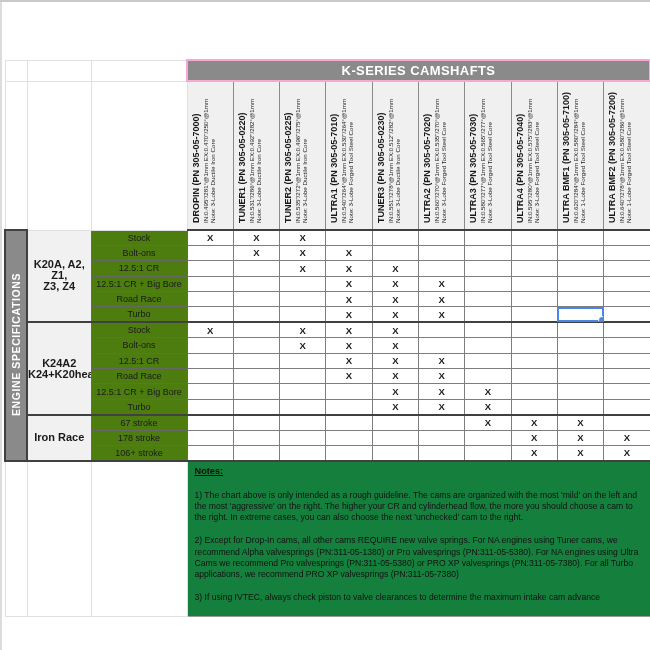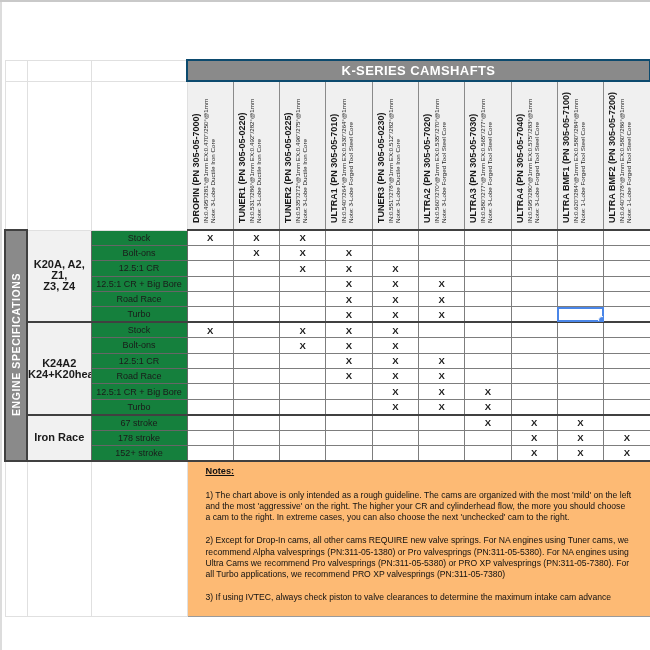--- a/index.html
+++ b/index.html
@@ -4,50 +4,50 @@
 <style>
   html,body{margin:0;padding:0;}
   body{width:650px;height:650px;background:#fff;font-family:"Liberation Sans","DejaVu Sans",sans-serif;color:#1a1a1a;}
   .page{position:relative;width:650px;height:650px;background:#fff;overflow:hidden;
         box-shadow:inset 0 2px 0 #c9c9c9, inset 2px 0 0 #dcdcdc;}
   table{position:absolute;left:4px;top:59px;width:645px;border-collapse:collapse;table-layout:fixed;border:1px solid #9a9a9a;}
   td{padding:0;overflow:hidden;}
   
   td.blank{background:#fff;border:1px solid #e0e0e0;}
   
-  td.titlebar{background:#8a8a8a;border:2px solid #0c4a6e;color:#fff;font-weight:bold;
+  td.titlebar{background:#8a8a8a;border:2px solid #f9a8d4;color:#fff;font-weight:bold;
               font-size:13px;text-align:center;letter-spacing:.4px;height:19px;}
   
   td.hdr{background:#f0f0f0;border:1px solid #8a8a8a;border-bottom:2px solid #404040;position:relative;height:147px;}
   td.hdr .rot{position:absolute;left:1px;top:0;width:144px;height:44px;transform:rotate(-90deg) translateX(-144px);
               transform-origin:0 0;box-sizing:border-box;padding:2px 1px 0 3px;text-align:left;}
   .cname{font-size:9px;font-weight:bold;line-height:10.5px;white-space:nowrap;}
   .cspec{font-size:6.2px;line-height:7.6px;white-space:nowrap;color:#222;}
   .cnote{font-size:6.2px;line-height:7.6px;white-space:nowrap;color:#222;}
   
   td.strip{background:#8a8a8a;border:2px solid #404040;position:relative;width:22px;}
   td.strip .striprot{position:absolute;left:0;top:0;width:227px;height:20px;transform:rotate(-90deg) translateX(-227px);
               transform-origin:0 0;color:#fff;font-weight:bold;font-size:10.5px;letter-spacing:.6px;
               line-height:20px;text-align:center;white-space:nowrap;}
   
   td.grp{background:#f1f1f1;border:1px solid #666;font-weight:bold;font-size:11px;text-align:center;
          white-space:pre-line;line-height:11px;}
-  td.rlabel{background:#15803d;border:1px solid #666;font-size:9px;text-align:center;white-space:nowrap;}
+  td.rlabel{background:#4d7c0f;border:1px solid #666;font-size:9px;text-align:center;white-space:nowrap;}
   
   tr.datarow{height:15.4px;}
   td.dcell{background:#fff;border:1px solid #7d7d7d;text-align:center;font-weight:bold;font-size:9.5px;line-height:1;}
   td.gt{border-top:2px solid #404040;}
   
   td.sel{outline:2px solid #4a86e8;outline-offset:-2px;position:relative;}
   td.sel .handle{position:absolute;right:-3px;bottom:-3px;width:6px;height:6px;border-radius:50%;
                  background:#4a86e8;border:1px solid #fff;}
   
   tr.notesrow{height:132px;}
-  td.notes{background:#fdba74;border:1px solid #9a9a9a;border-top:2px solid #404040;vertical-align:top;
-           padding:4px 18px;font-size:8.6px;line-height:1.3;color:#111;}
+  td.notes{background:#15803d;border:1px solid #9a9a9a;border-top:2px solid #404040;vertical-align:top;
+           padding:4px 7px;font-size:8.6px;line-height:1.3;color:#111;}
   td.blanknotes{background:#fff;border:1px solid #e0e0e0;border-top:2px solid #404040;}
   .notes-heading{font-weight:bold;text-decoration:underline;font-size:9.2px;margin:0 0 9px 0;}
   .note-item{margin:12px 0 9px 0;}
 </style>
 </head>
 <body>
 
 <div class="page">
   <table id="cam-table">
     <colgroup>
@@ -334,21 +334,21 @@
           <td class="dcell"></td>
           <td class="dcell"></td>
           <td class="dcell"></td>
           <td class="dcell"></td>
           <td class="dcell"></td>
           <td class="dcell">X</td>
           <td class="dcell">X</td>
           <td class="dcell">X</td>
         </tr>
         <tr class="datarow">
-          <td class="rlabel">152+ stroke</td>
+          <td class="rlabel">106+ stroke</td>
           <td class="dcell"></td>
           <td class="dcell"></td>
           <td class="dcell"></td>
           <td class="dcell"></td>
           <td class="dcell"></td>
           <td class="dcell"></td>
           <td class="dcell"></td>
           <td class="dcell">X</td>
           <td class="dcell">X</td>
           <td class="dcell">X</td>

